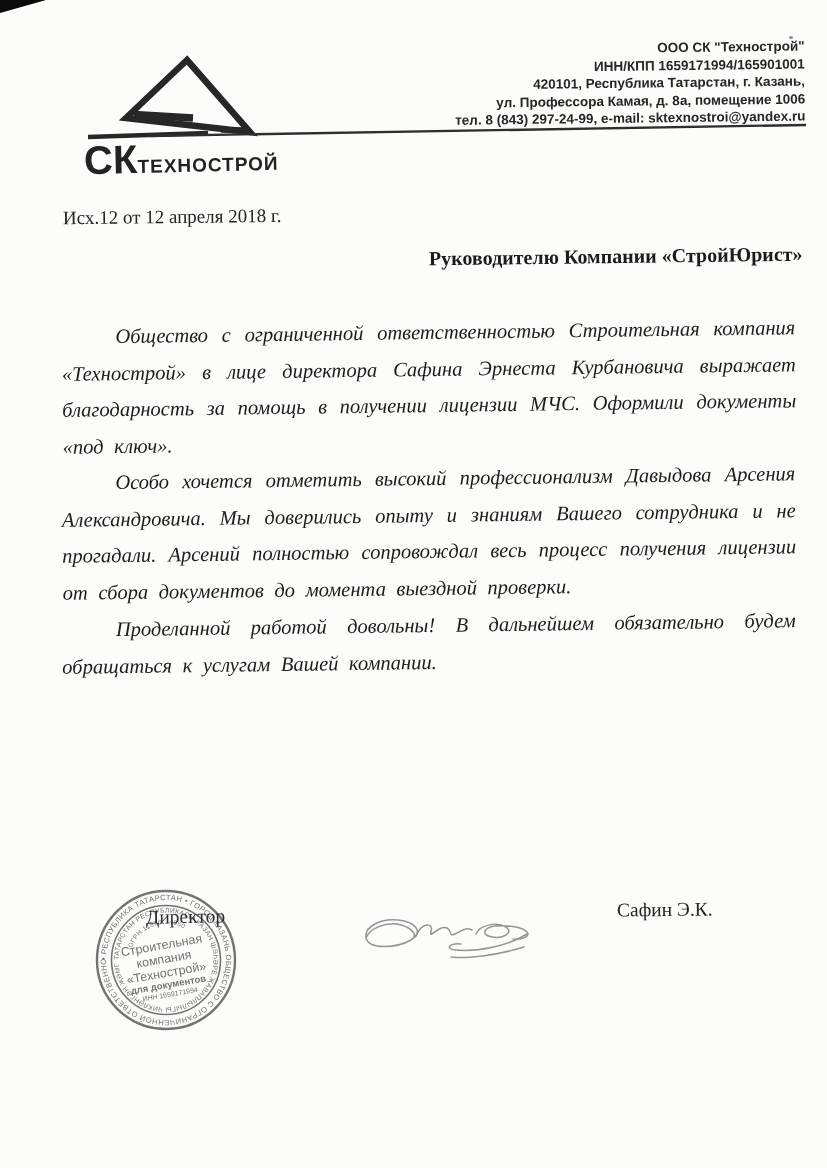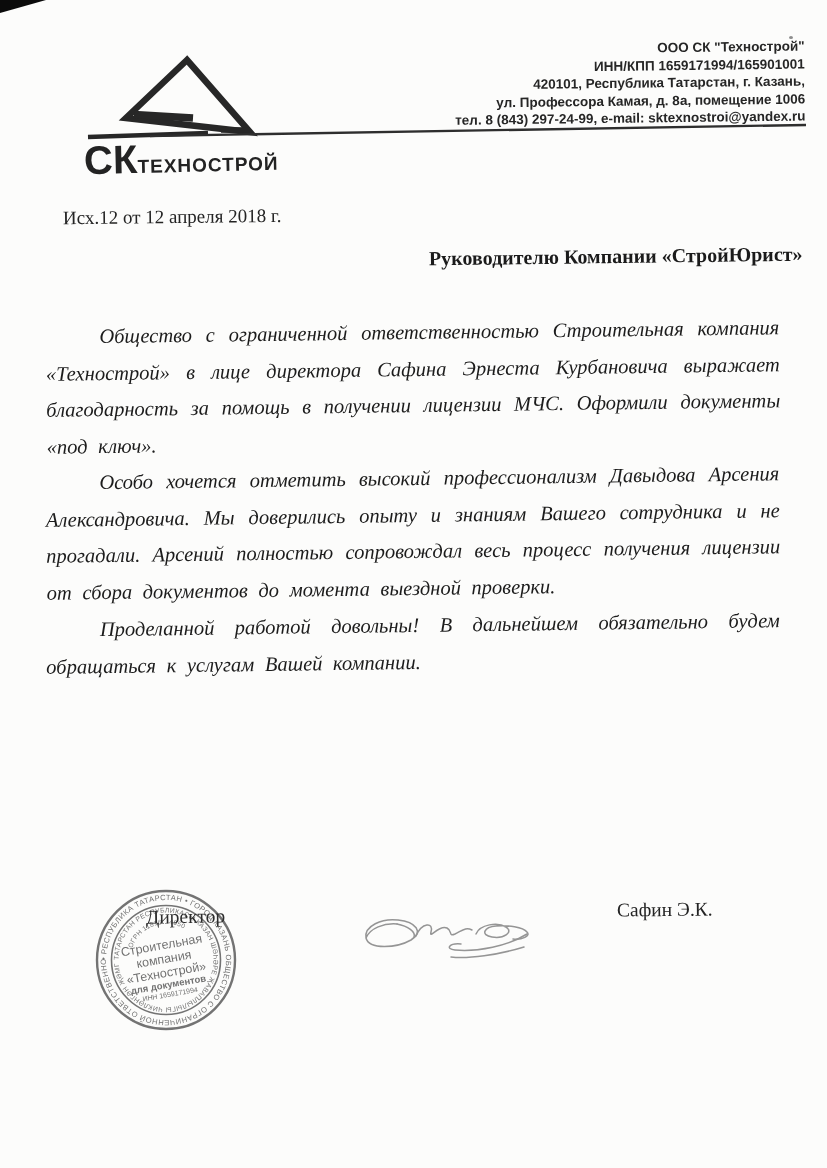--- a/index.html
+++ b/index.html
@@ -36,21 +36,21 @@
   }
   
   .ref-line {
     position:absolute; left:63px; top:206px; font-size:19px; color:#242424;
     transform:rotate(-0.6deg); white-space:nowrap;
   }
   .addressee {
     position:absolute; left:429px; top:245px; font-size:20px; font-weight:bold;
     color:#1b1b1b; transform:rotate(-0.7deg); white-space:nowrap;
   }
-  .body-text { position:absolute; left:46px; top:314px; width:734px; }
+  .body-text { position:absolute; left:62px; top:314px; width:734px; }
   .body-text p {
     font-style:italic; font-size:20.5px; line-height:36.6px;
     text-align:justify; text-indent:54px; word-spacing:5.5px;
     color:#1c1c1c; transform:rotate(-0.75deg);
   }
   
   .stamp-wrap { position:absolute; left:91px; top:885px; opacity:.88; z-index:1; }
   .director-title {
     position:absolute; left:146px; top:906px; font-size:19.5px; color:#2c2c2c;
     transform:rotate(-1deg); z-index:2; white-space:nowrap;

